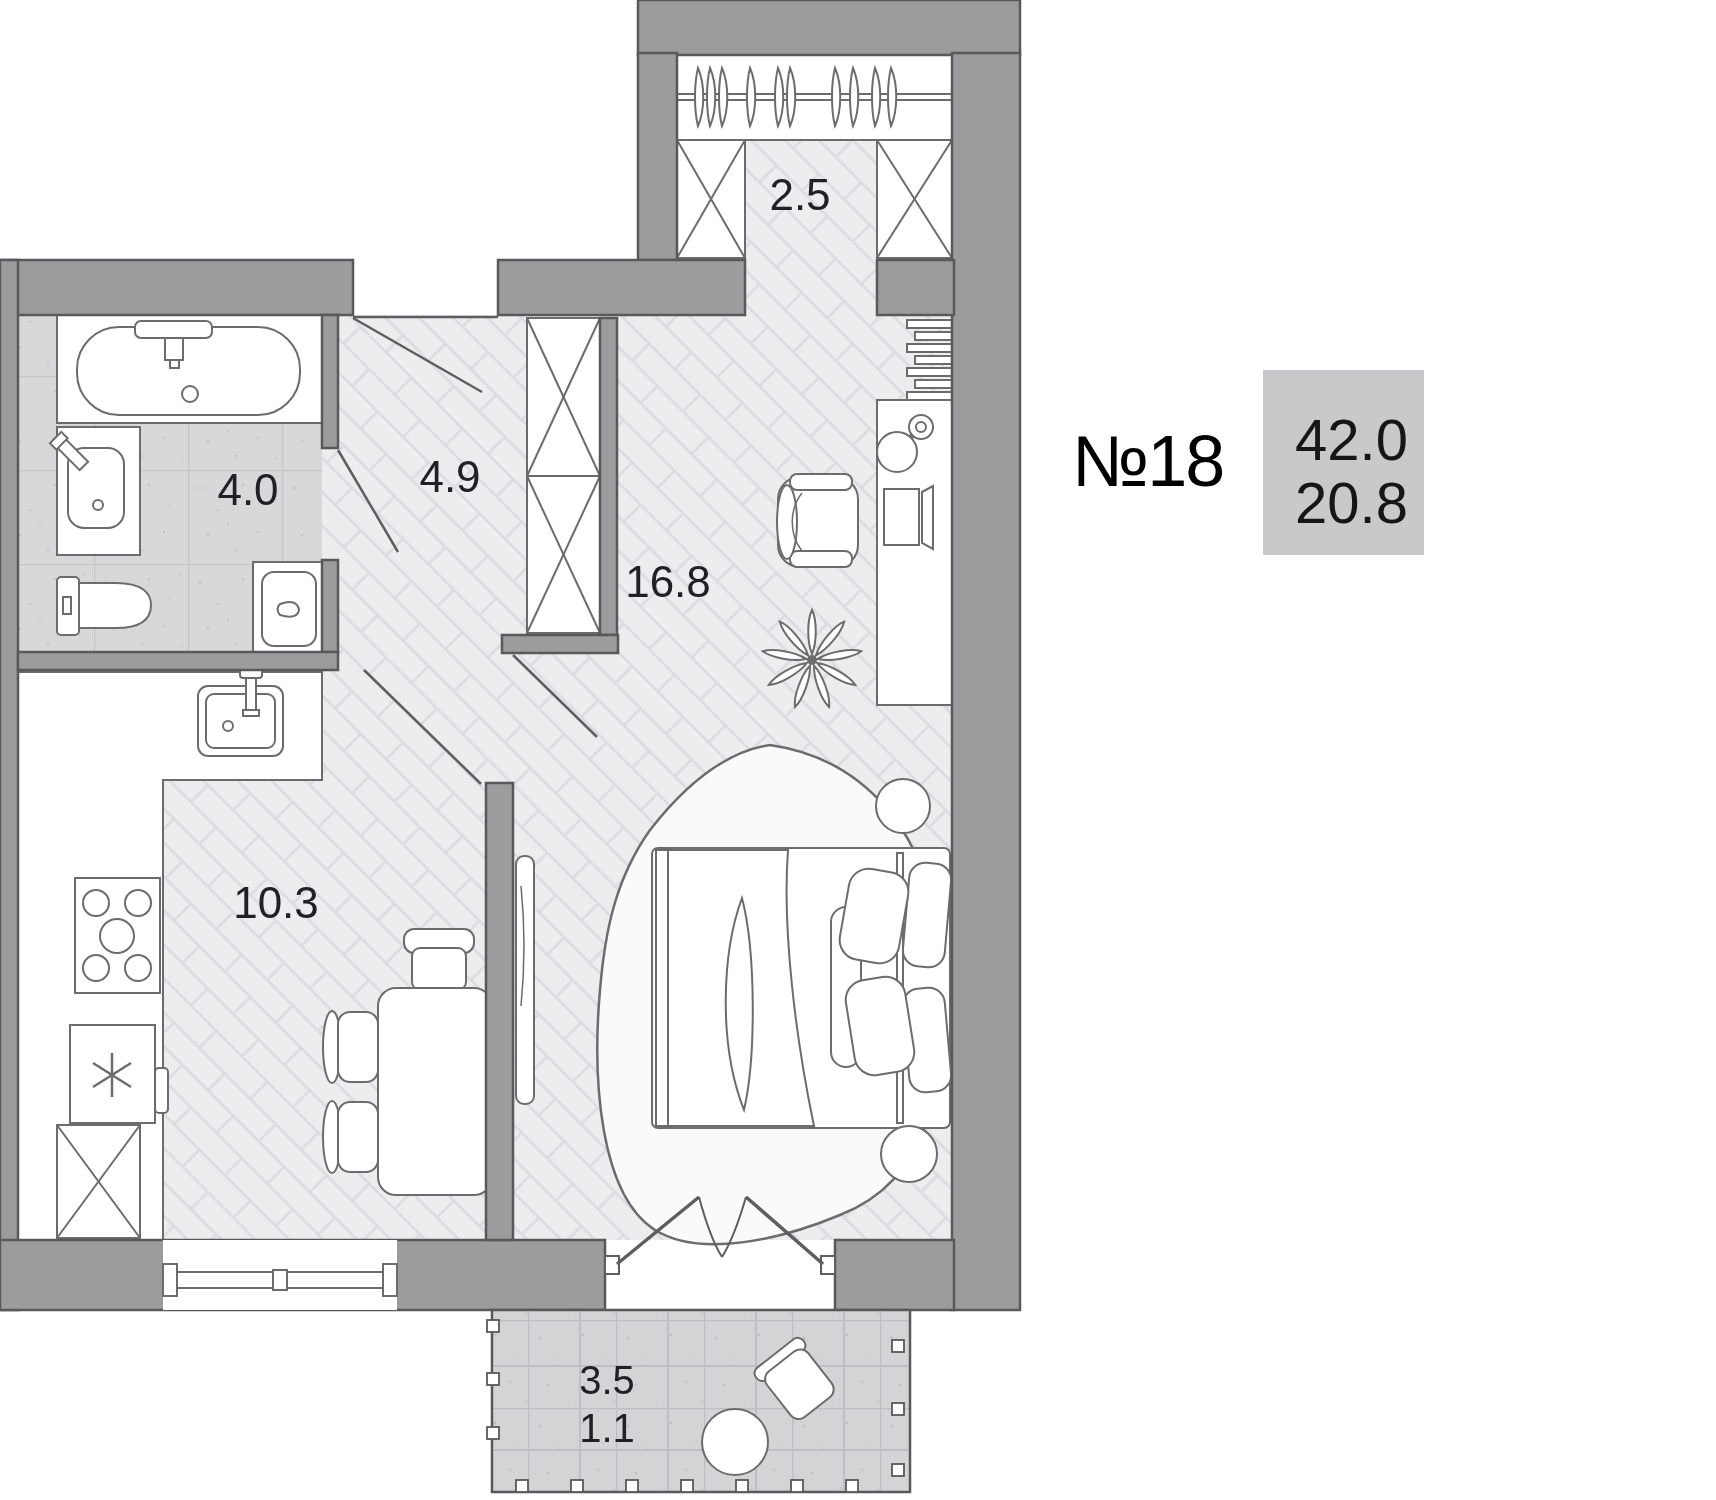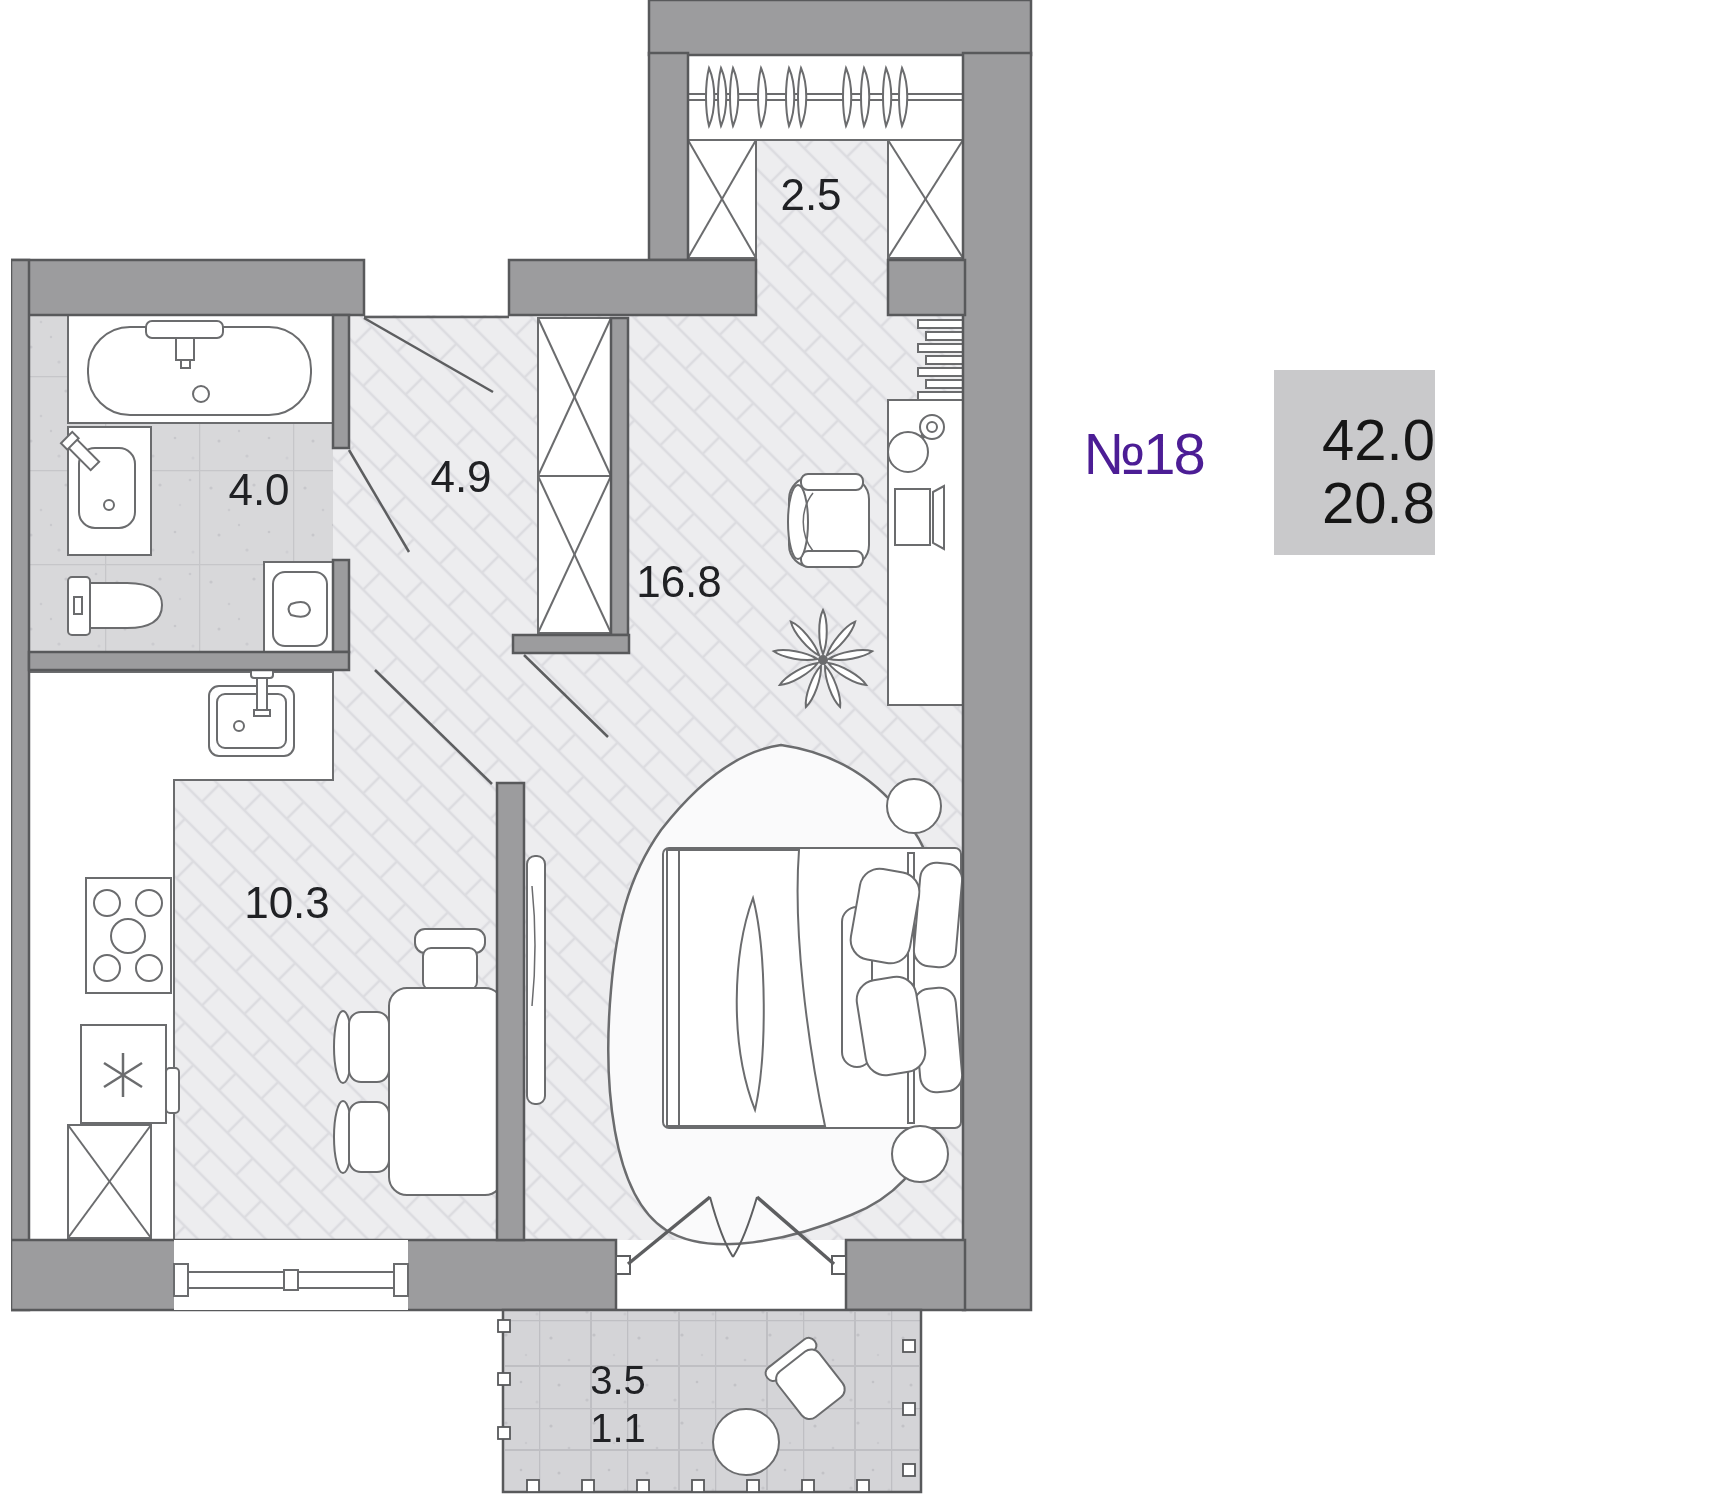--- a/index.html
+++ b/index.html
@@ -1,27 +1,27 @@
 <!DOCTYPE html>
 <html><head>
 <meta charset="utf-8">
 <style>
   html,body{margin:0;padding:0;background:#ffffff;}
   #stage{position:relative;width:1424px;height:1500px;background:#ffffff;overflow:hidden;
-         font-family:"Liberation Sans", sans-serif;margin-left:11px;}
+         font-family:"Liberation Sans", sans-serif;}
   #plan-svg{position:absolute;left:0;top:0;}
   .room-label{font-family:"Liberation Sans", sans-serif;font-weight:500;fill:#202124;}
   
-  .unit-number{position:absolute;left:1072px;top:420px;font-size:58px;font-weight:500;
-               letter-spacing:-2px;color:#4c1d95;white-space:nowrap;}
+  .unit-number{position:absolute;left:1072px;top:420px;font-size:72px;font-weight:500;
+               letter-spacing:-2px;color:#000000;white-space:nowrap;}
   .rooms-badge{position:absolute;left:1263px;top:370px;width:286px;height:185px;
                background:#c9c9cb;overflow:hidden;}
   .rooms-badge .digit{position:absolute;right:2px;top:50%;transform:translateY(-54%);
                font-size:200px;font-weight:700;color:#f4f4f4;line-height:1;}
-  .areas{position:absolute;right:0;top:408px;text-align:right;font-size:58px;line-height:63px;
+  .areas{position:absolute;right:16px;top:408px;text-align:right;font-size:58px;line-height:63px;
          font-weight:500;color:#161616;letter-spacing:0px;}
 </style>
 </head>
 <body>
 
 <div id="stage">
 
 <svg id="plan-svg" width="1716" height="1500" viewBox="0 0 1716 1500">
   <defs>
     <pattern id="wood" patternUnits="userSpaceOnUse" width="72" height="48" patternTransform="rotate(45)">

